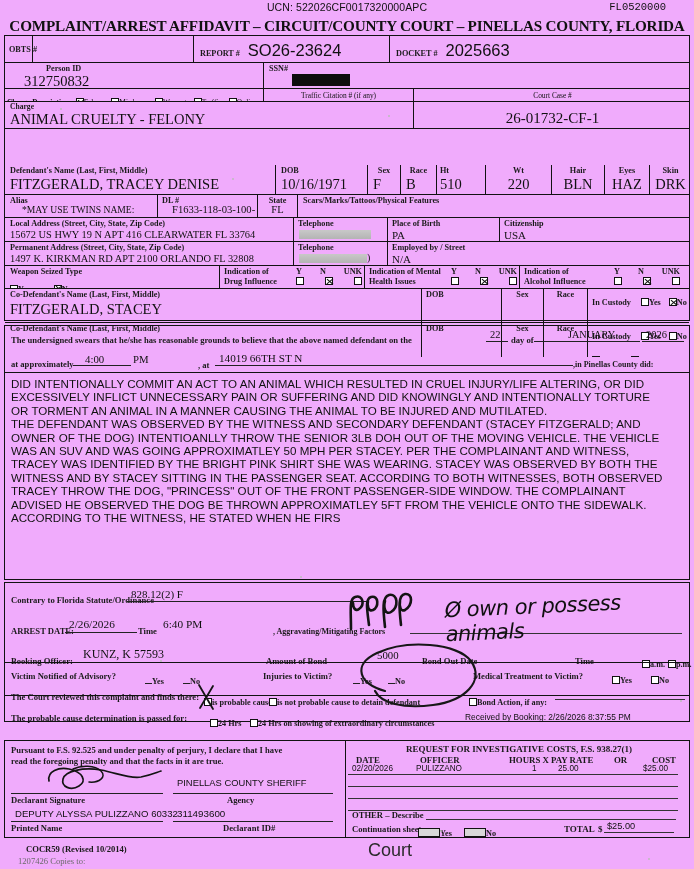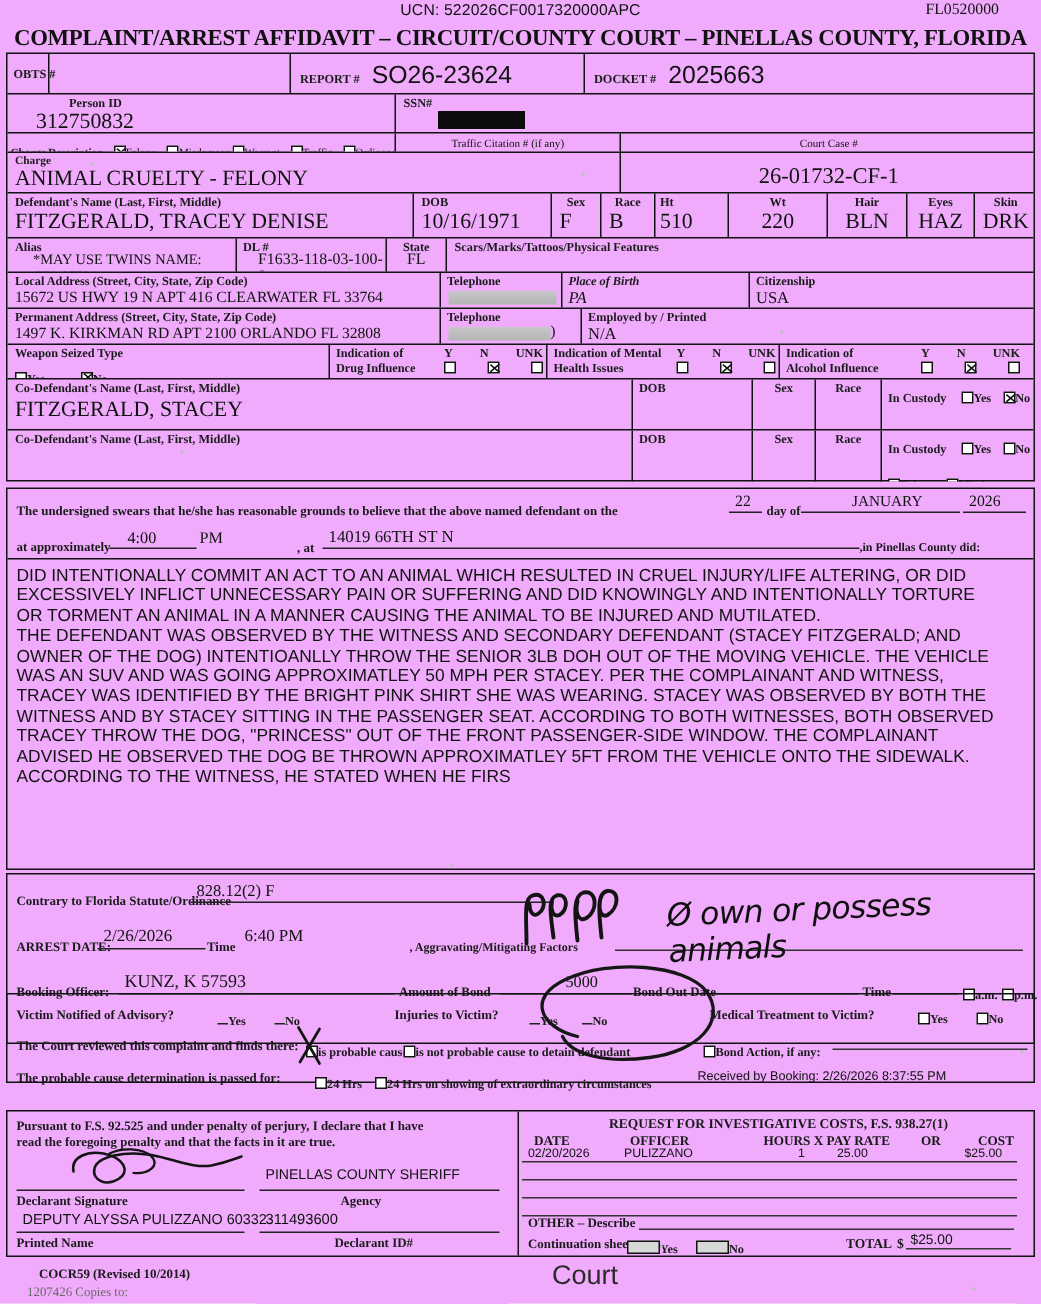--- a/index.html
+++ b/index.html
@@ -28,21 +28,21 @@
     left: 0; top: 1px;
     width: 694px;
     text-align: center;
     font-family: "Liberation Sans", sans-serif;
     font-size: 10.5px;
     letter-spacing: .1px;
   }
   .hdr-fl {
     position: absolute;
     right: 28px; top: 1px;
-    font-family: Liberation Serif, serif;
+    font-family: Liberation Mono, monospace;
     font-size: 10.5px;
   }
   .hdr-title {
     position: absolute;
     left: 0; top: 17px;
     width: 694px;
     text-align: center;
     font-family: "Liberation Serif", serif;
     font-weight: bold;
     font-size: 15.2px;
@@ -227,21 +227,21 @@
     <div class="row bb" style="height:27px;">
       <div class="cell" style="left:0; width:408px;">
         <div class="lbl" style="padding:0 0 0 5px; font-size:7.6px;">Charge</div>
         <div class="val-lg" style="padding:0 0 0 5px; margin-top:-1px;">ANIMAL CRUELTY - FELONY</div>
       </div>
       <div class="cell vl" style="left:408px; width:278px;">
         <div class="val-lg ctr" style="padding-top:8px; font-size:15px;">26-01732-CF-1</div>
       </div>
     </div>
 
-    <div class="row bb" style="height:30px;">
+    <div class="row bb" style="height:30px;margin-top:36px;">
       <div class="cell" style="left:0; width:270px;">
         <div class="lbl" style="padding:1px 0 0 5px;">Defendant's Name (Last, First, Middle)</div>
         <div class="val-lg" style="padding:0 0 0 5px; margin-top:0px;">FITZGERALD, TRACEY DENISE</div>
       </div>
       <div class="cell vl" style="left:270px; width:92px;">
         <div class="lbl" style="padding:1px 0 0 5px;">DOB</div>
         <div class="val-lg" style="padding:0 0 0 5px;">10/16/1971</div>
       </div>
       <div class="cell vl" style="left:362px; width:33px;">
         <div class="lbl ctr" style="padding-top:1px;">Sex</div>
@@ -294,42 +294,42 @@
 
     <div class="row bb" style="height:24px;">
       <div class="cell" style="left:0; width:288px;">
         <div class="lbl" style="padding:1px 0 0 5px;">Local Address (Street, City, State, Zip Code)</div>
         <div class="val-sm" style="padding:0 0 0 5px; font-size:10.4px;">15672 US HWY 19 N APT 416 CLEARWATER FL 33764</div>
       </div>
       <div class="cell vl" style="left:288px; width:94px;">
         <div class="lbl" style="padding:1px 0 0 4px;">Telephone</div>
         <span class="redact grey" style="position:absolute; left:5px; top:12px; width:72px; height:9px;"></span>
       </div>
-      <div class="cell vl" style="left:369px; width:112px;font-style:italic;">
+      <div class="cell vl" style="left:382px; width:112px;">
         <div class="lbl" style="padding:1px 0 0 4px;">Place of Birth</div>
         <div class="val-sm" style="padding:0 0 0 4px; font-size:11px;">PA</div>
       </div>
       <div class="cell vl" style="left:494px; width:192px;">
         <div class="lbl" style="padding:1px 0 0 4px;">Citizenship</div>
         <div class="val-sm" style="padding:0 0 0 4px; font-size:11px;">USA</div>
       </div>
     </div>
 
     <div class="row bb" style="height:24px;">
       <div class="cell" style="left:0; width:288px;">
         <div class="lbl" style="padding:1px 0 0 5px;">Permanent Address (Street, City, State, Zip Code)</div>
         <div class="val-sm" style="padding:0 0 0 5px; font-size:10.4px;">1497 K. KIRKMAN RD APT 2100 ORLANDO FL 32808</div>
       </div>
       <div class="cell vl" style="left:288px; width:94px;">
         <div class="lbl" style="padding:1px 0 0 4px;">Telephone</div>
         <span class="redact grey" style="position:absolute; left:5px; top:12px; width:68px; height:9px;"></span>
         <span class="val-sm" style="position:absolute; left:73px; top:10px; font-size:10px;">)</span>
       </div>
       <div class="cell vl" style="left:382px; width:304px;">
-        <div class="lbl" style="padding:1px 0 0 4px;">Employed by / Printed</div>
+        <div class="lbl" style="padding:1px 0 0 4px;">Employed by / Street</div>
         <div class="val-sm" style="padding:0 0 0 4px; font-size:11px;">N/A</div>
       </div>
     </div>
 
     <div class="row bb" style="height:23px;">
       <div class="cell" style="left:0; width:214px;">
         <div class="lbl" style="padding:1px 0 0 5px;">Weapon Seized   Type</div>
         <div style="padding:1px 0 0 5px; white-space:nowrap;">
           <span><span class="cbx"></span><span class="lbl">Yes</span></span>
           <span style="margin-left:20px;"><span class="cbx x"></span><span class="lbl">No</span></span>

